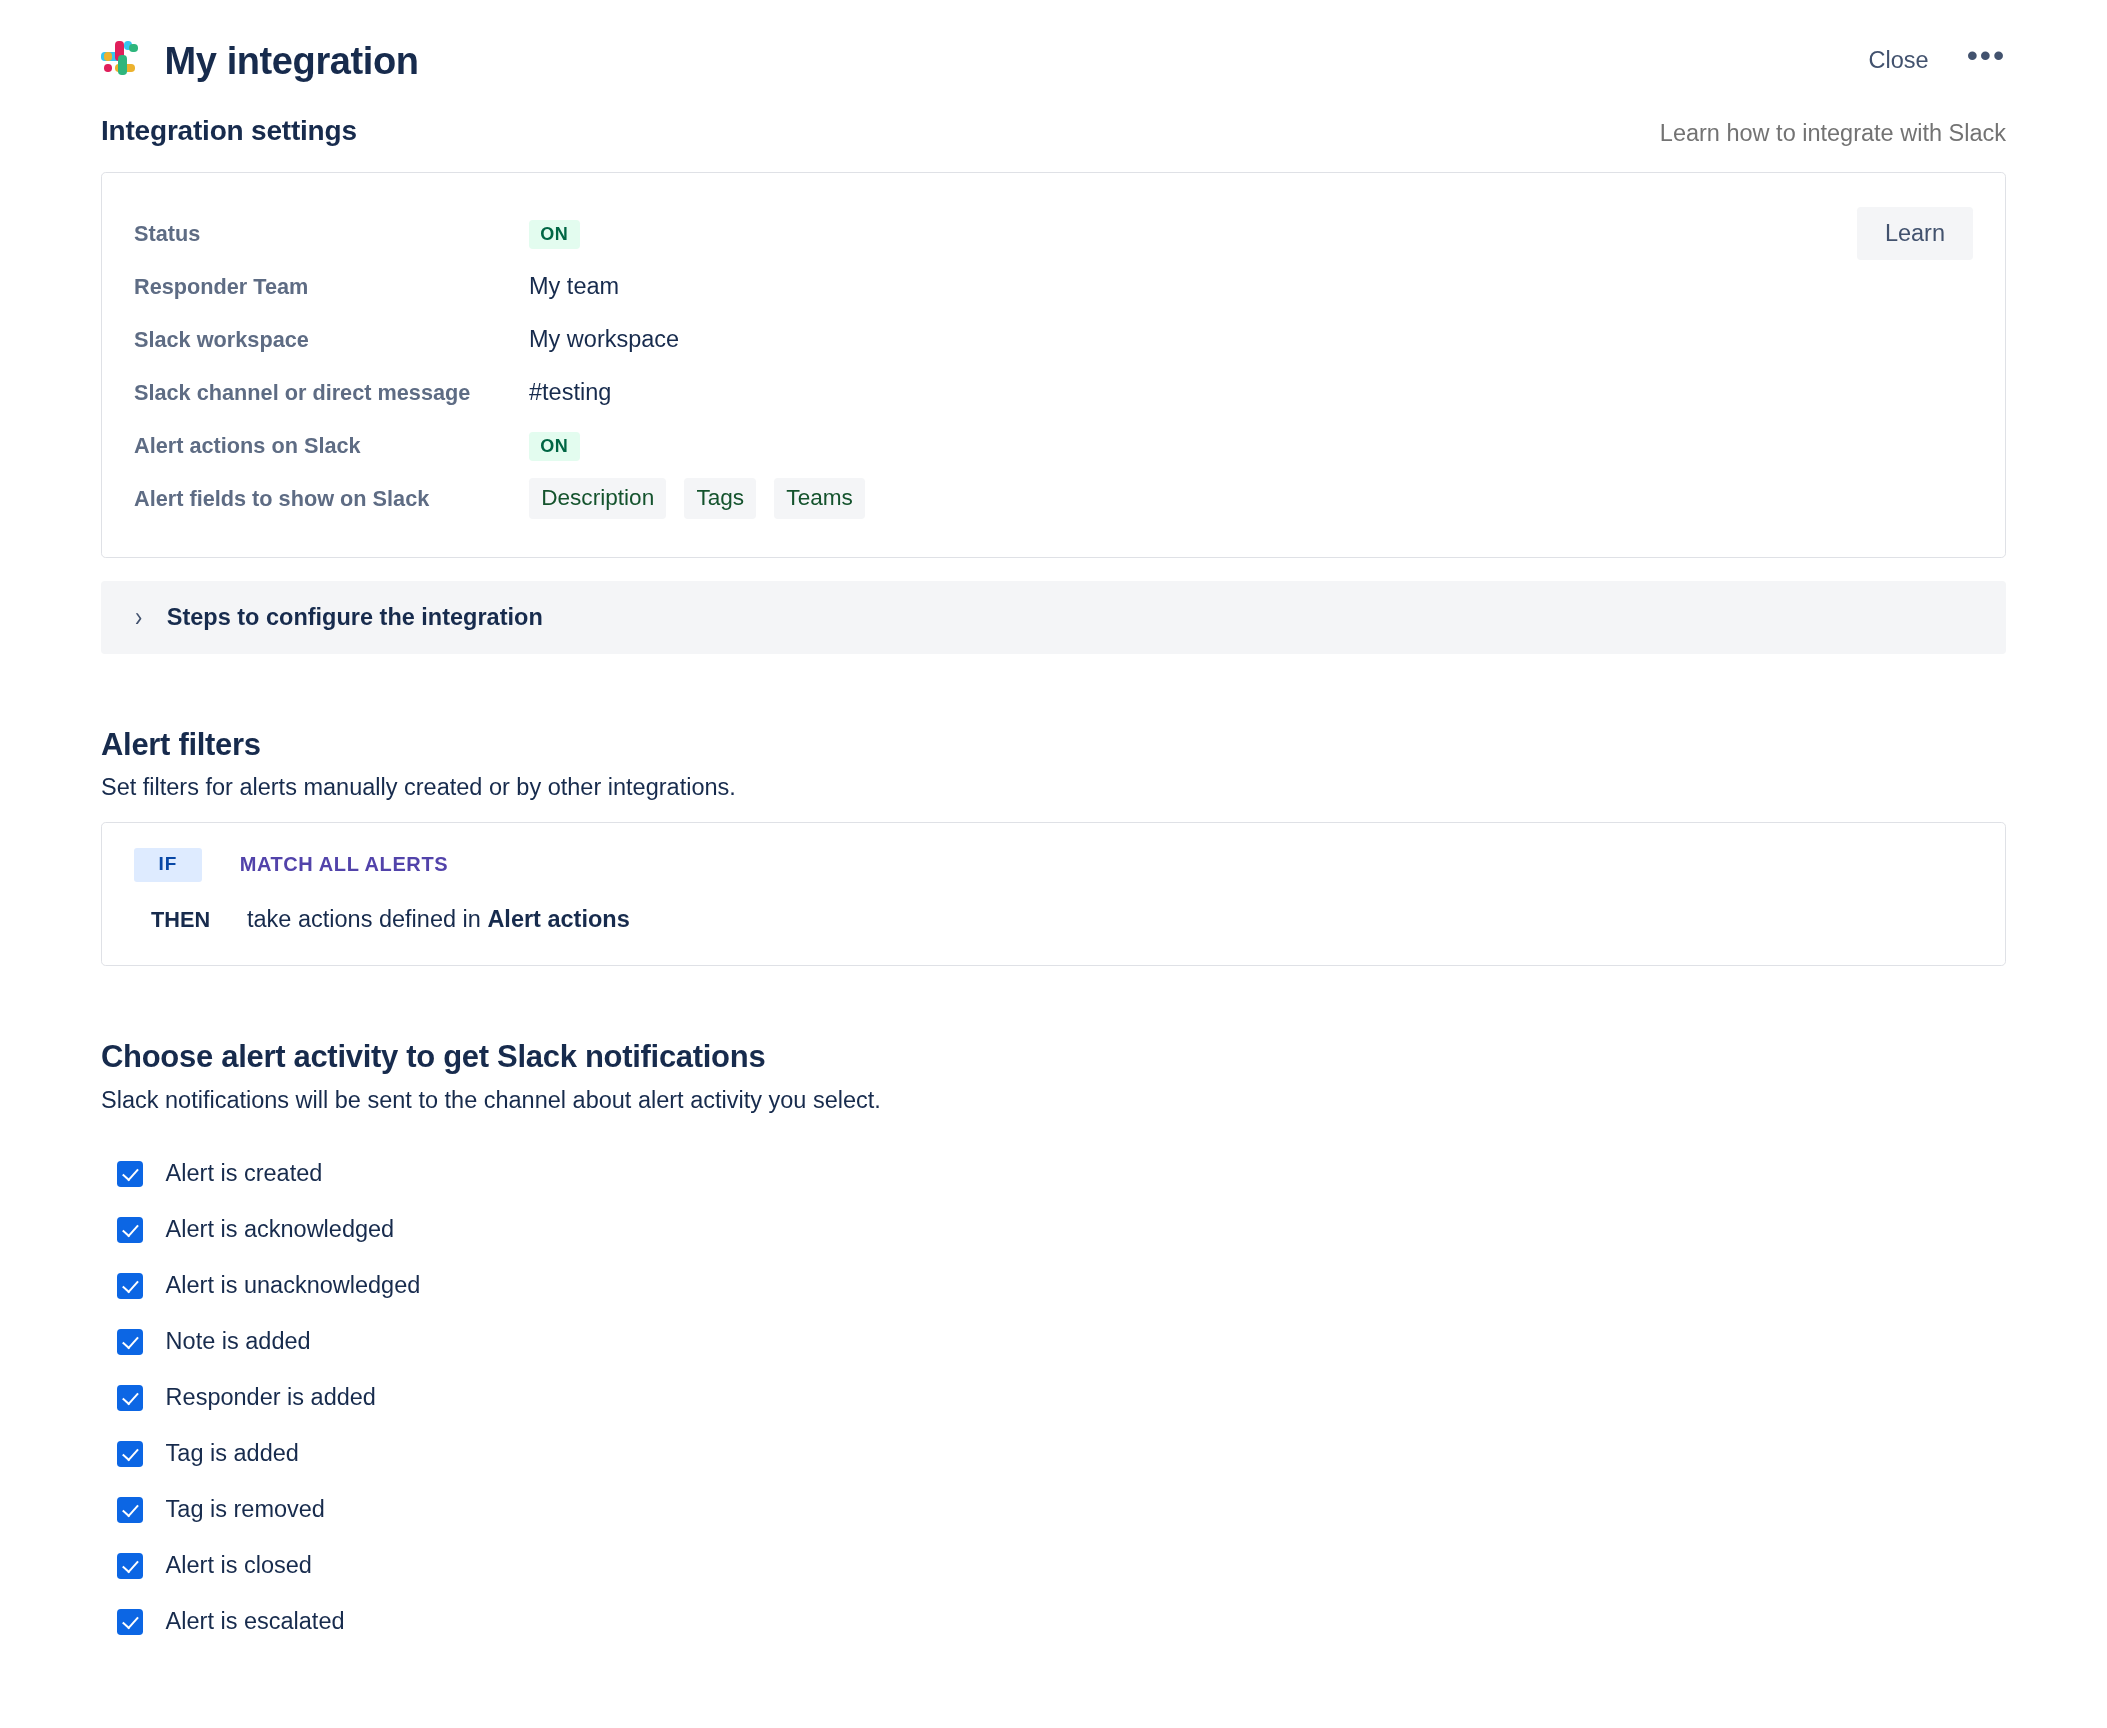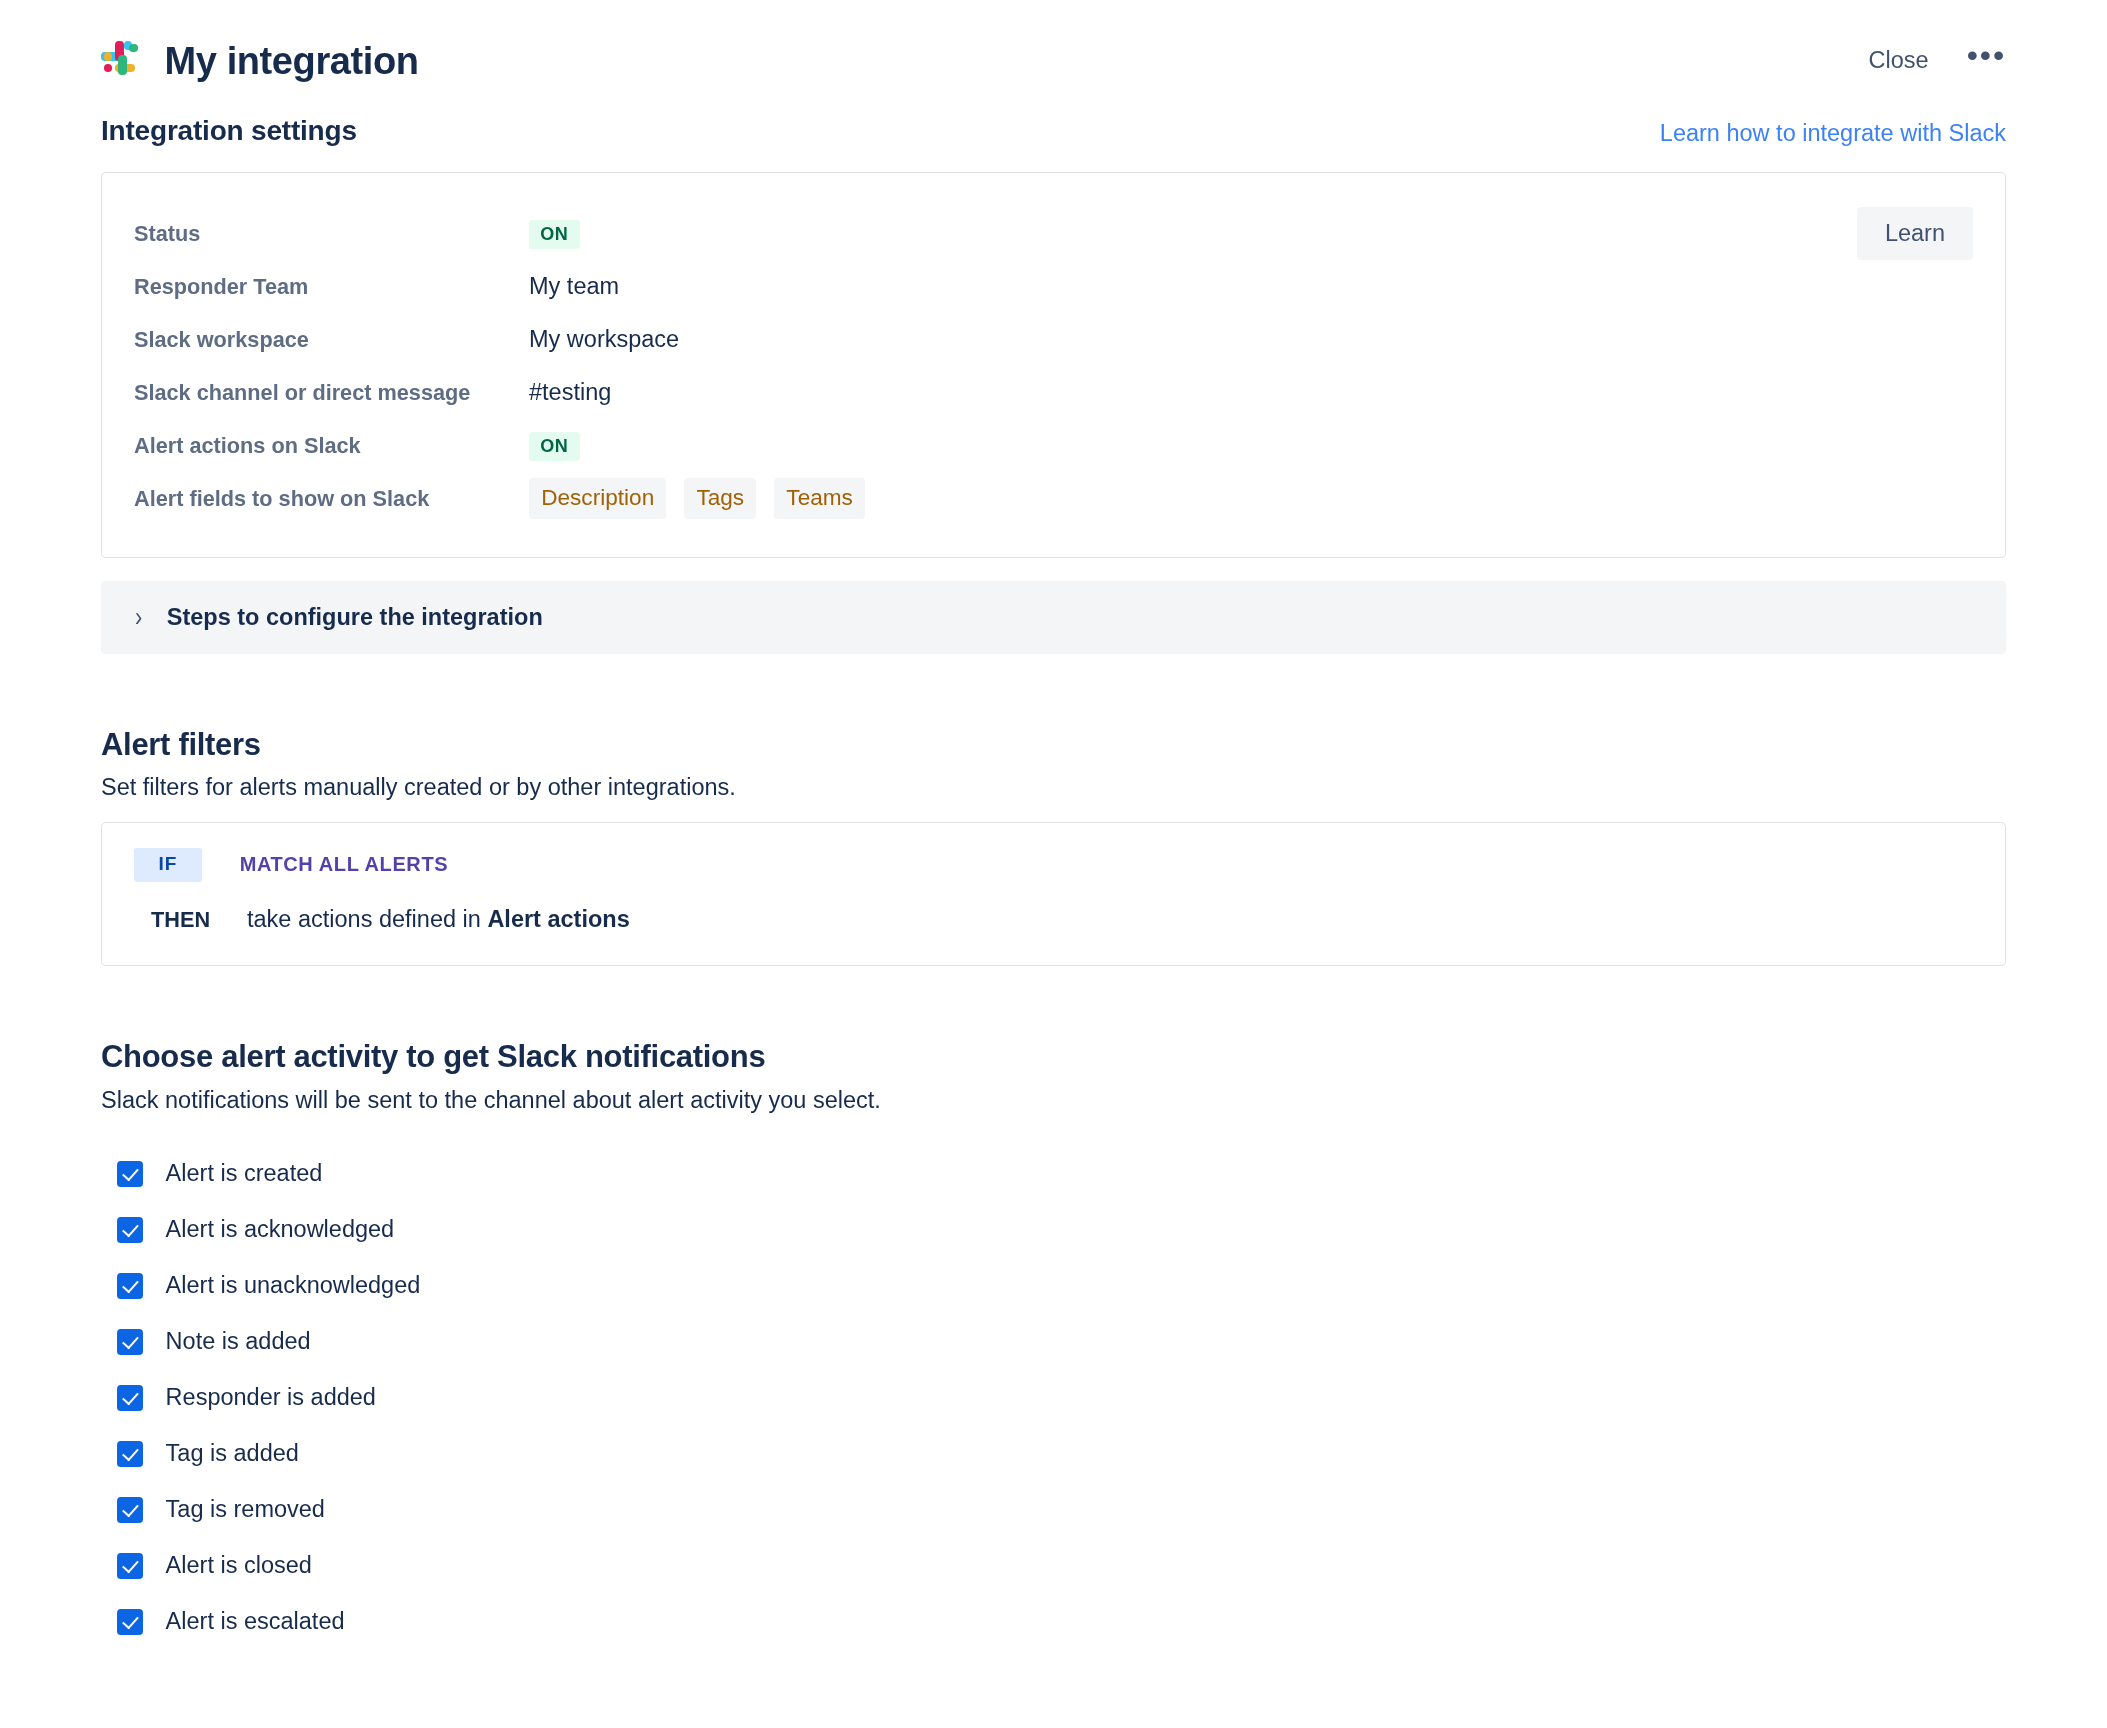--- a/index.html
+++ b/index.html
@@ -75,21 +75,21 @@
   }
   .section-title {
     font-size: 28px;
     font-weight: bold;
     color: #172b4d;
     letter-spacing: -0.2px;
   }
   .learn-link {
     margin-left: auto;
     font-size: 23.5px;
-    color: #3b82f6;
+    color: #737373;
     cursor: pointer;
   }
 
   
   .card {
     margin-top: 25.4px;
     border: 0.9px solid #dfe1e6;
     border-radius: 4.7px;
     padding: 34px 32px 32px 32px;
     position: relative;
@@ -117,21 +117,21 @@
     color: #006644;
     font-size: 18px;
     font-weight: bold;
     letter-spacing: 0.5px;
     padding: 3.8px 11.3px 4.7px 11.3px;
     border-radius: 3.8px;
   }
   .lozenge {
     display: inline-block;
     background: #f4f5f7;
-    color: #a16207;
+    color: #14532d;
     font-size: 22.6px;
     padding: 6.6px 12.2px 8.5px 12.2px;
     border-radius: 3.8px;
     margin-right: 11.3px;
   }
   .edit-btn {
     position: absolute;
     top: 34px;
     right: 32px;
     background: #f4f5f7;

